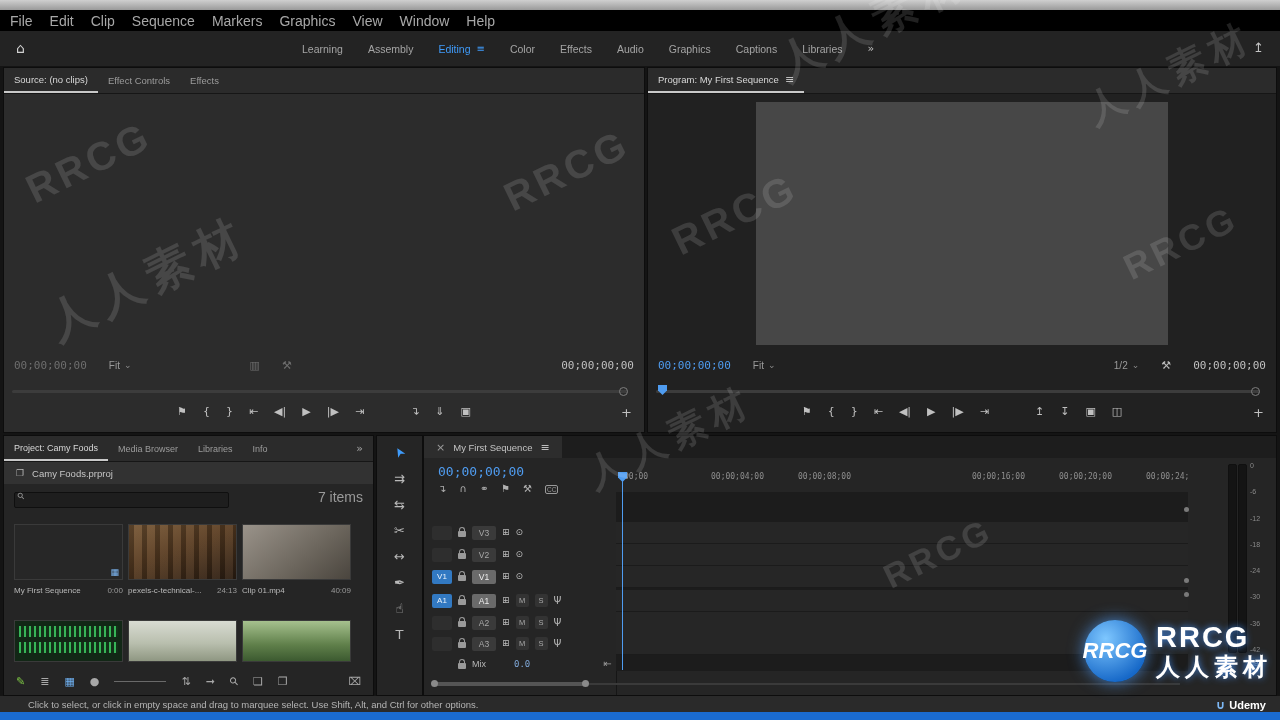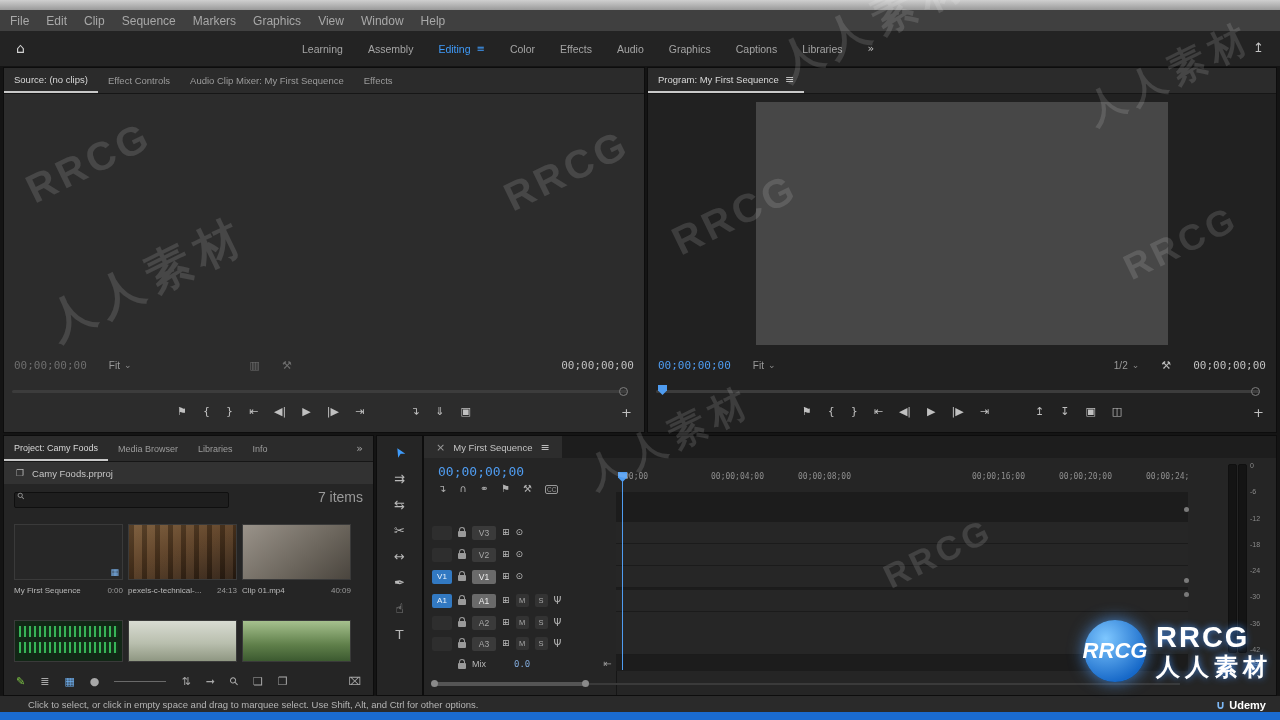--- a/index.html
+++ b/index.html
@@ -5,21 +5,21 @@
   html,body{margin:0;padding:0;background:#000;}
   .screen{position:relative;width:1280px;height:720px;background:#141414;overflow:hidden;
           font-family:"Liberation Sans",sans-serif;color:#c8c8c8;}
   .ic{font-family:"DejaVu Sans","Liberation Sans",sans-serif;font-size:11px;color:#bdbdbd;line-height:1;display:inline-block;}
   .ic.sm{font-size:9px;}
   .tc{font-family:"DejaVu Sans Mono",monospace;font-size:11px;letter-spacing:0;}
   .tcb{color:#4f9cf0;}
   .dim{color:#6e6e6e;}
   
   .titlebar{position:absolute;left:0;top:0;width:100%;height:10px;background:linear-gradient(#cfcfcf,#9a9a9a);}
-  .menubar{position:absolute;left:0;top:10px;width:100%;height:21px;background:#404040;display:flex;align-items:center;gap:17px;padding-left:10px;font-size:12px;color:#a8a8a8;box-sizing:border-box;}
+  .menubar{position:absolute;left:0;top:10px;width:100%;height:21px;background:#000000;display:flex;align-items:center;gap:17px;padding-left:10px;font-size:14px;color:#a8a8a8;box-sizing:border-box;}
   .wsbar{position:absolute;left:0;top:31px;width:100%;height:35px;background:#232323;}
   .homeic{position:absolute;left:16px;top:10px;font-size:14px;color:#cfcfcf;}
   .wstabs{position:absolute;left:302px;top:0;height:100%;display:flex;align-items:center;gap:25px;font-size:10.5px;color:#a4a4a4;}
   .wstab{cursor:default;display:flex;align-items:center;gap:6px;}
   .wstab.active span:first-child{color:#3f9bfa;}
   .wsmenu{color:#3f9bfa;font-size:10px;}
   .shareic{position:absolute;right:16px;top:10px;font-size:13px;color:#c4c4c4;}
   
   .panel{position:absolute;background:#252525;box-shadow:0 0 0 1px #0d0d0d;}
   .phead{height:25px;background:#2b2b2b;display:flex;align-items:stretch;font-size:9.5px;color:#9c9c9c;border-bottom:1px solid #161616;}
@@ -174,21 +174,20 @@
         </span>
       <span class="wstab ic">»</span>
     </div>
     <span class="shareic ic">↥</span>
   </div>
 
   <div class="panel" style="left:4px;top:68px;width:640px;height:364px;">
     <div class="phead">
       <span class="ptab active">Source: (no clips)</span>
       <span class="ptab">Effect Controls</span>
-      <span class="ptab">Audio Clip Mixer: My First Sequence</span>
       <span class="ptab">Effects</span>
     </div>
     <div class="srcbody"></div>
     <div class="monrow" style="top:289px;">
       <span class="tc dim">00;00;00;00</span>
       <span class="dd dim">
           <span>Fit</span>
           <span class="ic chev">⌄</span>
         </span>
       <span class="ic dim" style="margin-left:96px;">▥</span>

